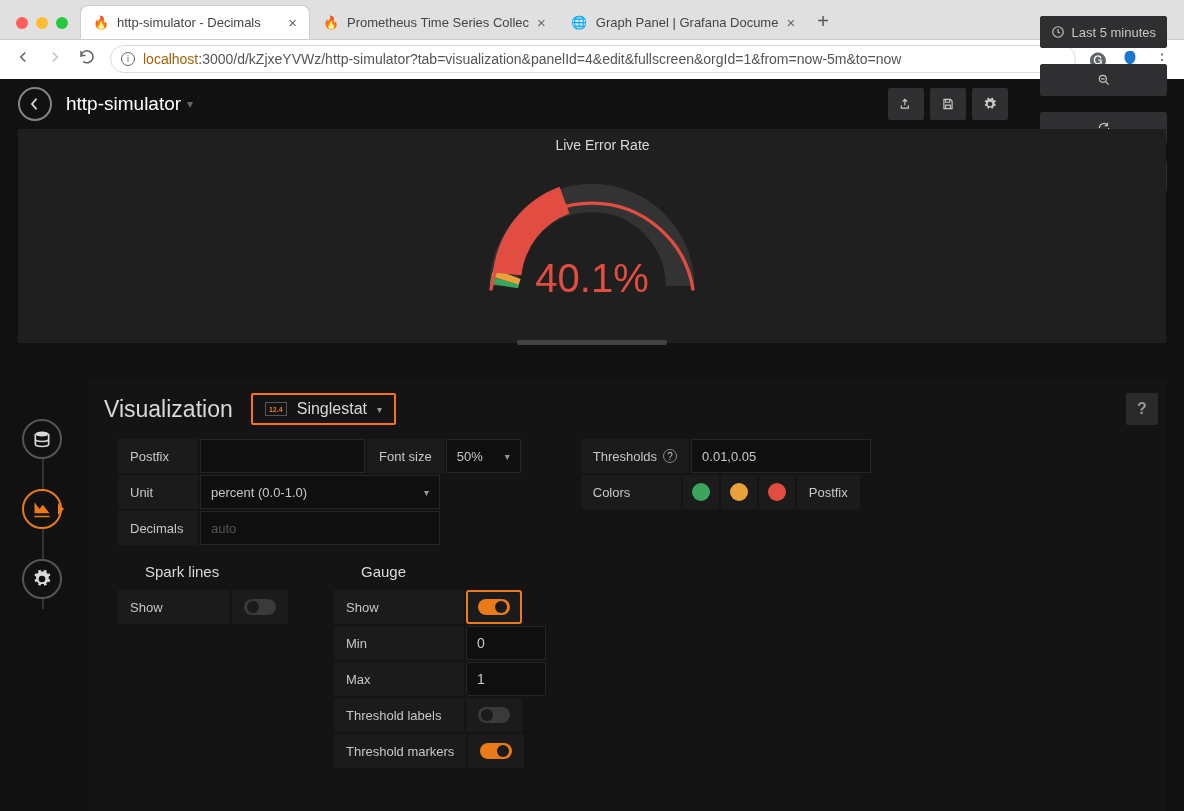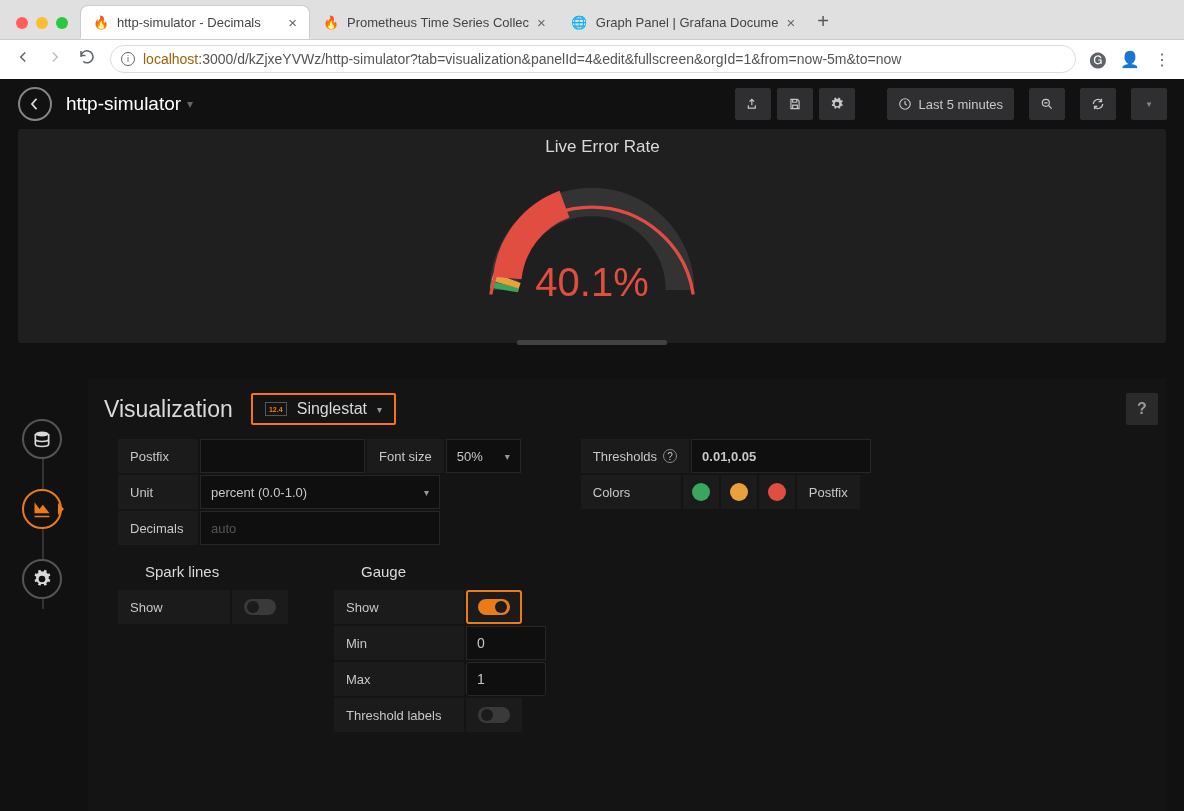--- a/index.html
+++ b/index.html
@@ -26,27 +26,27 @@
 
 .grafana { position: absolute; top: 79px; left: 0; right: 0; bottom: 0; background: #111; color: #d8d9da; }
 .top-bar { height: 50px; display: flex; align-items: center; padding: 0 18px; gap: 14px; }
 .back-btn { width: 34px; height: 34px; border: 2px solid #848484; border-radius: 50%; display: flex; align-items: center; justify-content: center; color: #d8d9da; }
 .back-btn svg { width: 18px; height: 18px; }
 .dash-title { font-size: 19px; color: #fff; display: flex; align-items: center; gap: 6px; }
 .dash-title .chev { color: #666; font-size: 12px; }
 .toolbar { margin-left: auto; display: flex; gap: 6px; align-items: center; }
 .tbtn { height: 32px; min-width: 36px; background: #2f2f32; border: 1px solid #2f2f32; display: flex; align-items: center; justify-content: center; padding: 0 10px; color: #c7c7c7; font-size: 13px; gap: 6px; border-radius: 2px; }
 .tbtn svg { width: 14px; height: 14px; }
-.time-group { display: flex; gap: 16px; }
+.time-group { display: flex; gap: 16px; flex-direction: column; }
 .time-group .tbtn { margin-right: -1px; }
 .tbtn .chev { font-size: 9px; color: #888; }
 
 
 .panel { margin: 0 18px 12px 18px; background: #1f1f20; border-radius: 2px; height: 214px; position: relative; }
-.panel-title { text-align: center; font-size: 17px; color: #d8d9da; padding-top: 8px; font-weight: 500; padding-left: 21px; }
+.panel-title { text-align: center; font-size: 14px; color: #d8d9da; padding-top: 8px; font-weight: 500; padding-left: 21px; }
 .gauge-wrap { position: relative; width: 220px; height: 140px; margin: 8px auto 0; }
 .gauge-wrap svg { width: 100%; height: 100%; }
 .gauge-value { position: absolute; bottom: 0; left: 0; right: 0; text-align: center; font-size: 40px; font-weight: 500; color: #e24d42; }
 .resizer { position: absolute; bottom: -2px; left: 50%; transform: translateX(-50%); width: 150px; height: 5px; background: #424242; border-radius: 2px; }
 
 
 .side-nav { position: absolute; left: 22px; top: 340px; display: flex; flex-direction: column; align-items: center; }
 .side-line { position: absolute; top: 20px; bottom: 20px; left: 50%; width: 2px; background: #333; z-index: 0; }
 .nav-circle { width: 40px; height: 40px; border-radius: 50%; border: 2px solid #555; background: #111; display: flex; align-items: center; justify-content: center; margin-bottom: 30px; z-index: 1; position: relative; }
 .nav-circle.active { border-color: #eb7b18; position: relative; }
@@ -270,21 +270,21 @@
           <input class="inp inp-wide" placeholder="auto" style="">
         </div>
       </div>
 
       <div class="col">
         <div class="row">
           <div class="lab" style="min-width:100px">
               <span>Thresholds</span>
               <span class="q-icon">?</span>
             </div>
-          <input class="inp" style="width: 180px; font-weight: bold;" value="0.01,0.05">
+          <input class="inp" style="width: 180px;" value="0.01,0.05">
         </div>
         <div class="row">
           <div class="lab" style="min-width:100px">Colors</div>
           <div class="swatches">
             <div class="sw-wrap">
                 <span class="swatch" style="background:#3ba55d"></span>
               </div>
             <div class="sw-wrap">
                 <span class="swatch" style="background:#e9a23b"></span>
               </div>
@@ -323,16 +323,22 @@
         <div class="frow">
           <div class="flab">Max</div>
           <input class="ginp hl-box" value="1" style="">
         </div>
         <div class="frow">
           <div class="flab">Threshold labels</div>
           <div class="toggle-wrap">
               <div class="toggle"></div>
             </div>
         </div>
+        <div class="frow">
+          <div class="flab">Threshold markers</div>
+          <div class="toggle-wrap">
+              <div class="toggle on"></div>
+            </div>
+        </div>
       </div>
     </div>
   </div>
 </div>
 
 </body></html>

